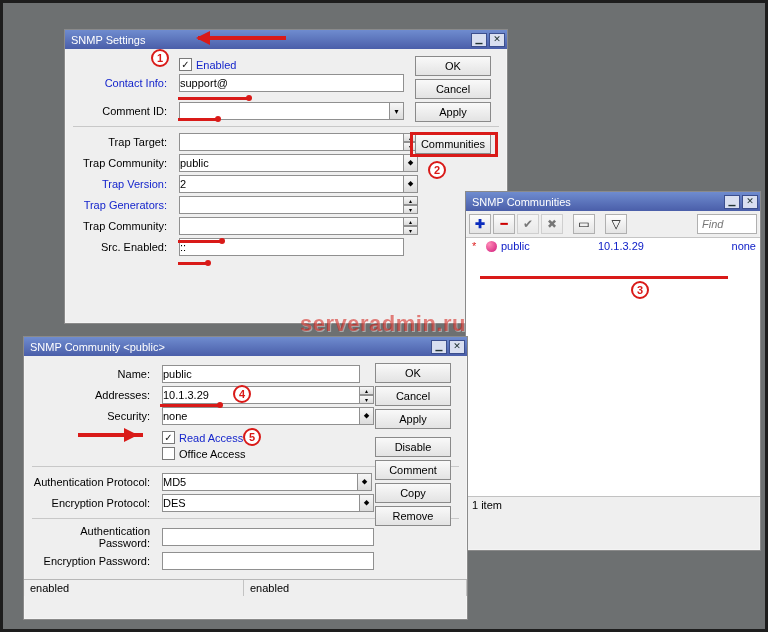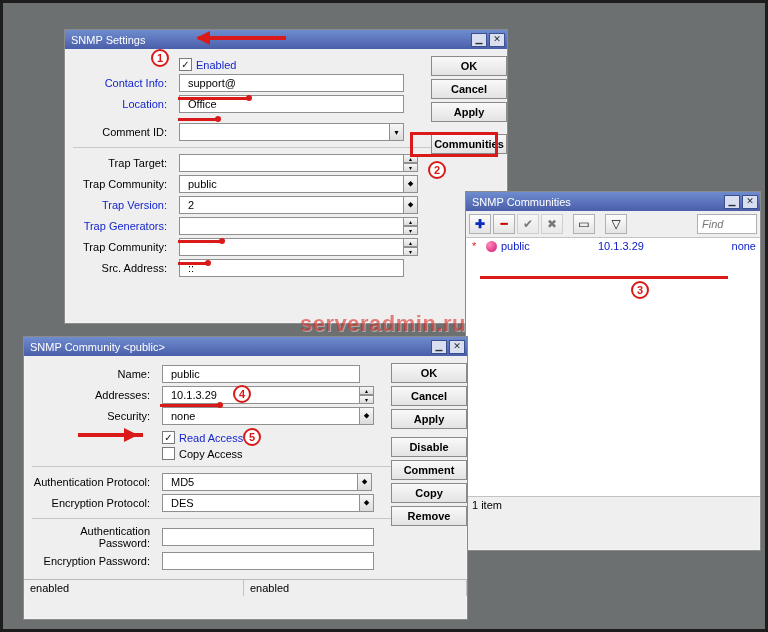--- a/index.html
+++ b/index.html
@@ -45,43 +45,43 @@
     width: 106px;
     text-align: right;
     padding-right: 12px;
     font-size: 11px;
   }
   .lbl.blue { color: #1525cc; }
   .field {
     height: 18px;
     border: 1px solid #909090;
     background: #fff;
-    padding: 1px 8px;
+    padding: 1px 0;
     font-size: 11px;
   }
   .field.wide { width: 225px; }
   .dropdown {
     display: inline-flex; align-items: stretch;
   }
   .dropbtn {
     width: 14px; height: 18px;
     border: 1px solid #909090; border-left: none;
     background: linear-gradient(#f7f7f7,#dcdcdc);
     display: flex; align-items: center; justify-content: center;
     font-size: 8px;
   }
   .stepper { width: 14px; display: flex; flex-direction: column; height: 18px; margin-left: 0; }
   .stepper div {
     flex:1; border:1px solid #909090; border-left:none;
     display:flex; align-items:center; justify-content:center;
     font-size:6px; background:linear-gradient(#f7f7f7,#dcdcdc);
   }
   .btncol {
-    position: absolute; right: 0; top: 26px;
-    display: flex; flex-direction: column; gap: 3px; font-weight: bold;
+    position: absolute; right: 16px; top: 26px;
+    display: flex; flex-direction: column; gap: 3px;
   }
   .btn {
     width: 76px; height: 20px;
     border: 1px solid #8a8a8a;
     background: linear-gradient(#f9f9f9,#e3e3e3);
     font-size: 11px;
     display: flex; align-items: center; justify-content: center;
   }
   .checkbox {
     width: 13px; height: 13px;
@@ -189,24 +189,20 @@
 
   <div class="body">
     <div class="row" style="margin-left:106px;">
       <span class="checkbox">✓</span>
       <span class="blue" style="color:#1525cc">Enabled</span>
     </div>
     <div class="row">
       <span class="lbl blue">Contact Info:</span>
       <input class="field wide" value="support@" style="">
     </div>
-    <div class="row">
-      <span class="lbl blue">Location:</span>
-      <input class="field wide" value="Office" style="">
-    </div>
     <div class="row" style="margin-top:10px;">
       <span class="lbl">Comment ID:</span>
       <span class="dropdown">
           <input class="field" style="width: 211px;" value="">
           <span class="dropbtn">▾</span>
         </span>
     </div>
     <div class="sep"></div>
     <div class="row">
       <span class="lbl">Trap Target:</span>
@@ -240,21 +236,21 @@
     </div>
     <div class="row">
       <span class="lbl">Trap Community:</span>
       <input class="field" style="width: 225px;" value="">
       <span class="stepper">
           <div>▴</div>
           <div>▾</div>
         </span>
     </div>
     <div class="row">
-      <span class="lbl">Src. Address:</span>
+      <span class="lbl">Src. Enabled:</span>
       <input class="field wide" value="::" style="">
     </div>
   </div>
 
   <div class="btncol">
     <div class="btn">OK</div>
     <div class="btn">Cancel</div>
     <div class="btn">Apply</div>
     <div style="height:6px"></div>
     <div class="btn">Communities</div>
@@ -317,21 +313,21 @@
           <input class="field" style="width: 198px;" value="none">
           <span class="dropbtn">⬥</span>
         </span>
     </div>
     <div class="row" style="margin-left:130px; margin-top:6px;">
       <span class="checkbox">✓</span>
       <span style="color:#1525cc">Read Access</span>
     </div>
     <div class="row" style="margin-left:130px;">
       <span class="checkbox"></span>
-      <span>Copy Access</span>
+      <span>Office Access</span>
     </div>
     <div class="sep"></div>
     <div class="row">
       <span class="lbl" style="width:130px">Authentication Protocol:</span>
       <span class="dropdown">
           <input class="field" style="width: 196px;" value="MD5">
           <span class="dropbtn">⬥</span>
         </span>
     </div>
     <div class="row">

